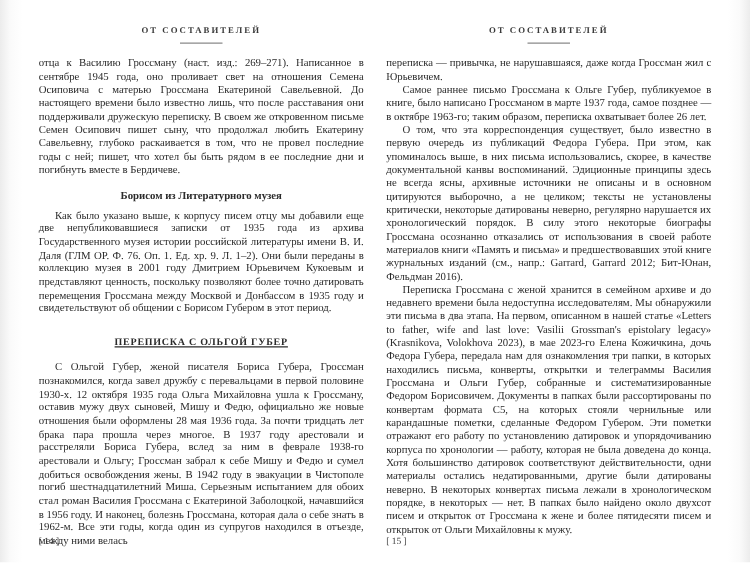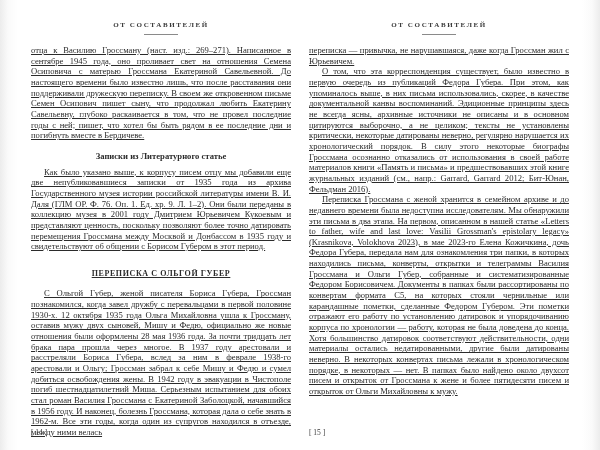--- a/index.html
+++ b/index.html
@@ -37,21 +37,21 @@
   }
 
   .body-text {
     margin-top: 10px;
     font-size: 8.6px;
     line-height: 10.65px;
     text-align: justify;
     hyphens: auto;
     -webkit-hyphens: auto;
   }
-  p.para { margin: 0; text-indent: 13px; text-decoration: underline; }
+  p.para { margin: 0; text-indent: 13px; }
   p.para.flush { text-indent: 0; }
 
   h3.subhead {
     text-align: center;
     font-size: 8.6px; font-weight: bold;
     margin: 10px 0 5px; text-indent: 0;
   }
   h3.subhead.caps {
     font-size: 8px;
     letter-spacing: 0.6px;
@@ -71,34 +71,35 @@
 
 <div class="spread">
 
   <div class="page left">
     <div class="running-head">
       <span class="rh-text">ОТ СОСТАВИТЕЛЕЙ</span>
       <span class="rh-rule"></span>
     </div>
     <div class="body-text">
       <p class="para flush">отца к Василию Гроссману (наст. изд.: 269–271). Написанное в сентябре 1945 года, оно проливает свет на отношения Семена Осиповича с матерью Гроссмана Екатериной Савельевной. До настоящего времени было известно лишь, что после расставания они поддерживали дружескую переписку. В своем же откровенном письме Семен Осипович пишет сыну, что продолжал любить Екатерину Савельевну, глубоко раскаивается в том, что не провел последние годы с ней; пишет, что хотел бы быть рядом в ее последние дни и погибнуть вместе в Бердичеве.</p>
-      <h3 class="subhead">Записки из Литературного статье</h3>
+      <h3 class="subhead">Борисом из Литературного музея</h3>
       <p class="para">Как было указано выше, к корпусу писем отцу мы добавили еще две непубликовавшиеся записки от 1935 года из архива Государственного музея истории российской литературы имени В. И. Даля (ГЛМ ОР. Ф. 76. Оп. 1. Ед. хр. 9. Л. 1–2). Они были переданы в коллекцию музея в 2001 году Дмитрием Юрьевичем Кукоевым и представляют ценность, поскольку позволяют более точно датировать перемещения Гроссмана между Москвой и Донбассом в 1935 году и свидетельствуют об общении с Борисом Губером в этот период.</p>
       <h3 class="subhead caps">ПЕРЕПИСКА С ОЛЬГОЙ ГУБЕР</h3>
       <p class="para">С Ольгой Губер, женой писателя Бориса Губера, Гроссман познакомился, когда завел дружбу с перевальцами в первой половине 1930-х. 12 октября 1935 года Ольга Михайловна ушла к Гроссману, оставив мужу двух сыновей, Мишу и Федю, официально же новые отношения были оформлены 28 мая 1936 года. За почти тридцать лет брака пара прошла через многое. В 1937 году арестовали и расстреляли Бориса Губера, вслед за ним в феврале 1938-го арестовали и Ольгу; Гроссман забрал к себе Мишу и Федю и сумел добиться освобождения жены. В 1942 году в эвакуации в Чистополе погиб шестнадцатилетний Миша. Серьезным испытанием для обоих стал роман Василия Гроссмана с Екатериной Заболоцкой, начавшийся в 1956 году. И наконец, болезнь Гроссмана, которая дала о себе знать в 1962-м. Все эти годы, когда один из супругов находился в отъезде, между ними велась</p>
     </div>
     <div class="pagenum">[ 14 ]</div>
   </div>
 
   <div class="page right">
     <div class="running-head">
       <span class="rh-text">ОТ СОСТАВИТЕЛЕЙ</span>
       <span class="rh-rule"></span>
     </div>
     <div class="body-text">
       <p class="para flush">переписка — привычка, не нарушавшаяся, даже когда Гроссман жил с Юрьевичем.</p>
+      <p class="para">Самое раннее письмо Гроссмана к Ольге Губер, публикуемое в книге, было написано Гроссманом в марте 1937 года, самое позднее — в октябре 1963-го; таким образом, переписка охватывает более 26 лет.</p>
       <p class="para">О том, что эта корреспонденция существует, было известно в первую очередь из публикаций Федора Губера. При этом, как упоминалось выше, в них письма использовались, скорее, в качестве документальной канвы воспоминаний. Эдиционные принципы здесь не всегда ясны, архивные источники не описаны и в основном цитируются выборочно, а не целиком; тексты не установлены критически, некоторые датированы неверно, регулярно нарушается их хронологический порядок. В силу этого некоторые биографы Гроссмана осознанно отказались от использования в своей работе материалов книги «Память и письма» и предшествовавших этой книге журнальных изданий (см., напр.: Garrard, Garrard 2012; Бит-Юнан, Фельдман 2016).</p>
       <p class="para">Переписка Гроссмана с женой хранится в семейном архиве и до недавнего времени была недоступна исследователям. Мы обнаружили эти письма в два этапа. На первом, описанном в нашей статье «Letters to father, wife and last love: Vasilii Grossman's epistolary legacy» (Krasnikova, Volokhova 2023), в мае 2023-го Елена Кожичкина, дочь Федора Губера, передала нам для ознакомления три папки, в которых находились письма, конверты, открытки и телеграммы Василия Гроссмана и Ольги Губер, собранные и систематизированные Федором Борисовичем. Документы в папках были рассортированы по конвертам формата С5, на которых стояли чернильные или карандашные пометки, сделанные Федором Губером. Эти пометки отражают его работу по установлению датировок и упорядочиванию корпуса по хронологии — работу, которая не была доведена до конца. Хотя большинство датировок соответствуют действительности, одни материалы остались недатированными, другие были датированы неверно. В некоторых конвертах письма лежали в хронологическом порядке, в некоторых — нет. В папках было найдено около двухсот писем и открыток от Гроссмана к жене и более пятидесяти писем и открыток от Ольги Михайловны к мужу.</p>
     </div>
     <div class="pagenum">[ 15 ]</div>
   </div>
 
 </div>
 
 </body></html>

